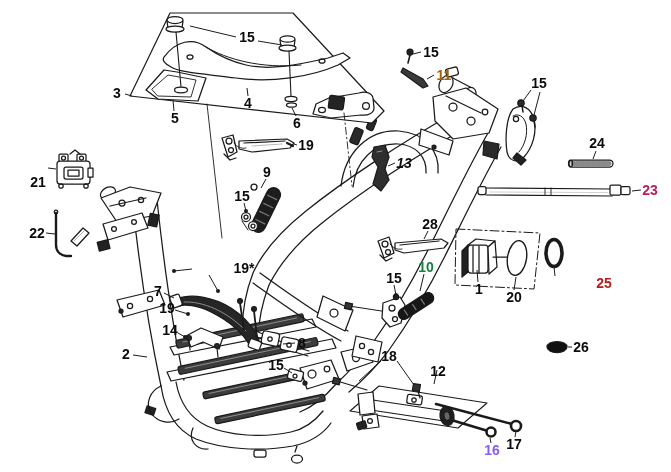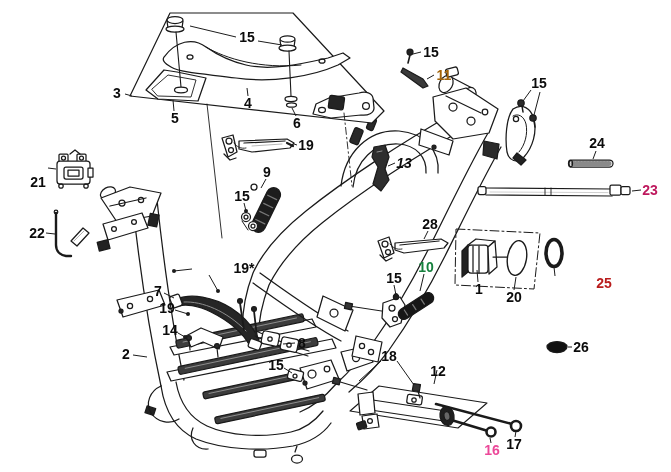--- a/index.html
+++ b/index.html
@@ -401,16 +401,16 @@
       <div class="callout" style="left: 302px; top: 343px; color: rgb(11, 11, 11);">8</div>
       <div class="callout" style="left: 276px; top: 365px; color: rgb(11, 11, 11);">15</div>
       <div class="callout" style="left: 426px; top: 267px; color: #15803d;">10</div>
       <div class="callout" style="left: 394px; top: 278px; color: rgb(11, 11, 11);">15</div>
       <div class="callout" style="left: 479px; top: 289px; color: rgb(11, 11, 11);">1</div>
       <div class="callout" style="left: 514px; top: 297px; color: rgb(11, 11, 11);">20</div>
       <div class="callout" style="left: 556px; top: 283px; color: #b91c1c; margin-left: 48px;">25</div>
       <div class="callout" style="left: 581px; top: 347px; color: rgb(11, 11, 11);">26</div>
       <div class="callout" style="left: 389px; top: 356px; color: rgb(11, 11, 11);">18</div>
       <div class="callout" style="left: 438px; top: 363px; color: rgb(11, 11, 11); margin-top: 8px;">12</div>
-      <div class="callout" style="left: 492px; top: 450px; color: #ec4899;">16</div>
+      <div class="callout" style="left: 492px; top: 450px; color: #8b5cf6;">16</div>
       <div class="callout" style="left: 514px; top: 444px; color: rgb(11, 11, 11);">17</div>
     </div>
 </div>
 
 </body></html>

